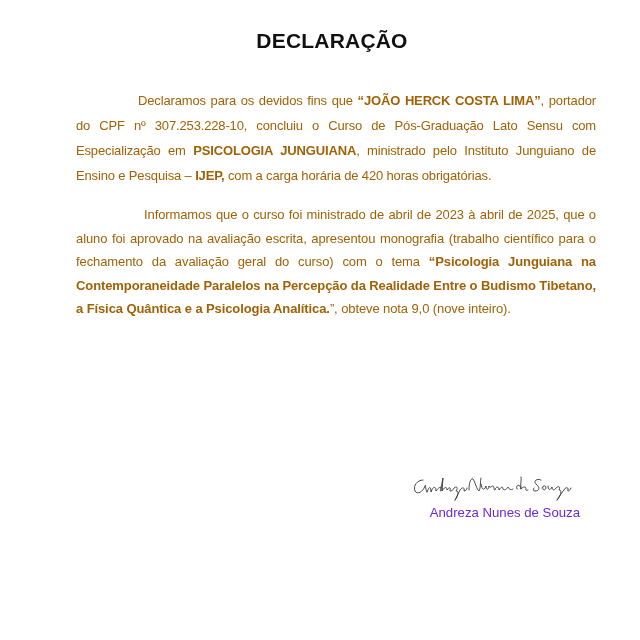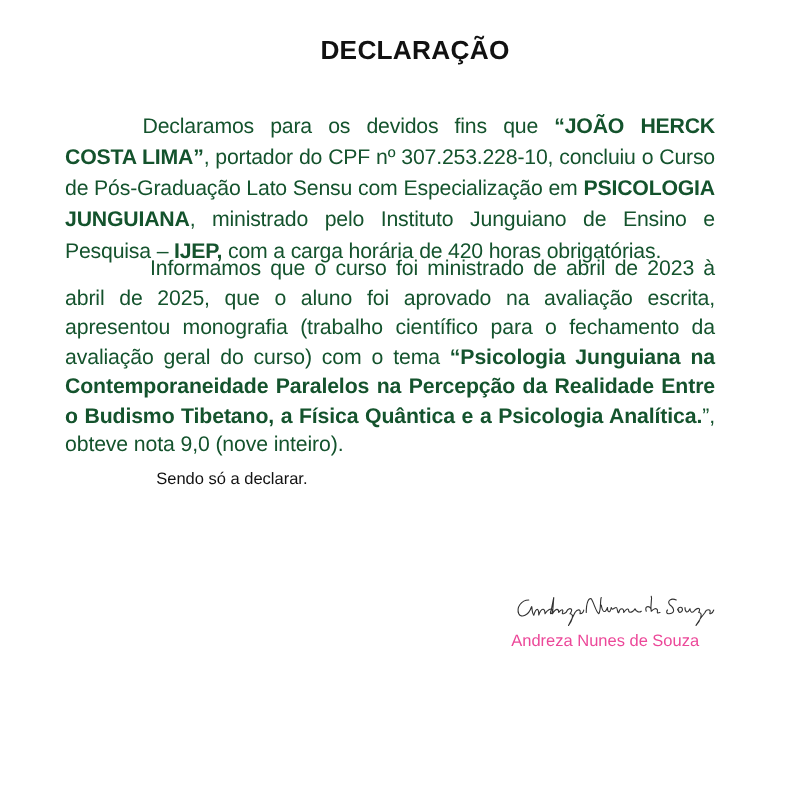--- a/index.html
+++ b/index.html
@@ -21,25 +21,25 @@
       left: 0;
       width: 640px;
       text-align: center;
       font-weight: bold;
       font-size: 21px;
       letter-spacing: 0.2px;
       color: #111;
     }
     .para {
       position: absolute;
-      left: 52px;
+      left: 76px;
       width: 520px;
-      font-size: 17px;
+      font-size: 13px;
       text-align: justify;
-      color: #14532d;
+      color: #a16207;
     }
     .para-1 {
       top: 88px;
       line-height: 25px;
       text-indent: 62px;
       letter-spacing: -0.15px;
     }
     .para-2 {
       top: 203px;
       line-height: 23.5px;
@@ -53,45 +53,44 @@
       top: 372px;
       font-size: 13.2px;
       line-height: 22px;
       color: #111;
     }
     .closing div { white-space: nowrap; }
     .signature-block {
       position: absolute;
       right: 60px;
       top: 470px;
-      text-align: left;
+      text-align: right;
       font-size: 13.2px;
       line-height: 17px;
-      color: #ec4899;
+      color: #6d28d9;
     }
     .signature-svg {
       display: block;
       margin-left: auto;
       margin-right: -4px;
       width: 175px;
       height: 34px;
     }
     .signer-name, .signer-role { white-space: nowrap; }
   </style>
 </head>
 <body>
 
 <h1 class="page-title" style="margin:12px;">DECLARAÇÃO</h1>
 
 <p class="para para-1" style="margin:0;"><span>Declaramos para os devidos fins que </span><b>“JOÃO HERCK COSTA LIMA”</b><span>, portador do CPF nº 307.253.228-10, concluiu o Curso de Pós-Graduação Lato Sensu com Especialização em </span><b>PSICOLOGIA JUNGUIANA</b><span>, ministrado pelo Instituto Junguiano de Ensino e Pesquisa – </span><b>IJEP,</b><span> com a carga horária de 420 horas obrigatórias.</span></p>
 
 <p class="para para-2" style="margin:0;"><span>Informamos que o curso foi ministrado de abril de 2023 à abril de 2025, que o aluno foi aprovado na avaliação escrita, apresentou monografia (trabalho científico para o fechamento da avaliação geral do curso) com o tema </span><b>“Psicologia Junguiana na Contemporaneidade Paralelos na Percepção da Realidade Entre o Budismo Tibetano, a Física Quântica e a Psicologia Analítica.</b><span>”, obteve nota 9,0 (nove inteiro).</span></p>
 
 <div class="closing">
-  <div>Sendo só a declarar.</div>
 </div>
 
 <div class="signature-block">
   <svg class="signature-svg" viewBox="0 0 175 34" xmlns="http://www.w3.org/2000/svg">
     <g fill="none" stroke="#333" stroke-width="0.9" stroke-linecap="round" stroke-linejoin="round">
 
       <path d="M14 10 C8 10, 4 16, 6 21 C8 25, 14 22, 16 16 C17 13, 16 20, 18 22"></path>
 
       <path d="M18 22 C20 16, 22 16, 22 22 C24 16, 27 16, 27 21 C29 18, 32 16, 33 18 C33 22, 30 22, 32 18 L34 8 L33 21 C36 16, 38 17, 38 20 C40 17, 42 17, 41 20 C40 22, 44 21, 45 18 C47 16, 50 17, 47 21 C51 21, 48 28, 46 30 C45 32, 48 26, 51 20 C53 17, 56 17, 55 21 C57 21, 58 19, 58 18"></path>
 

